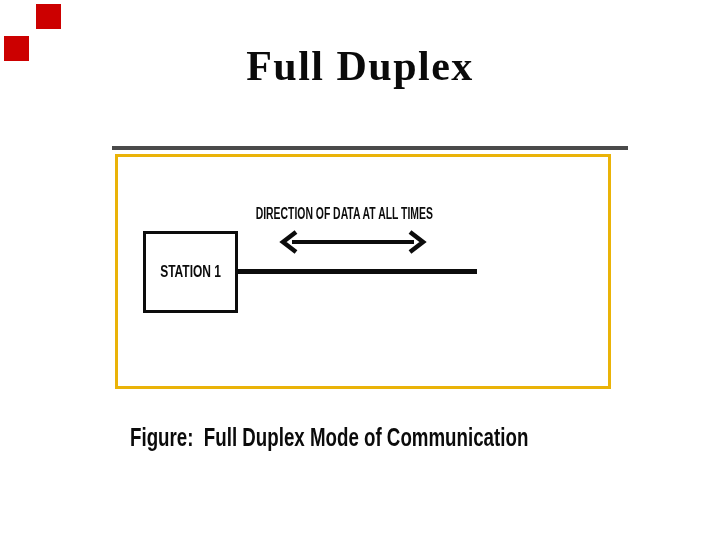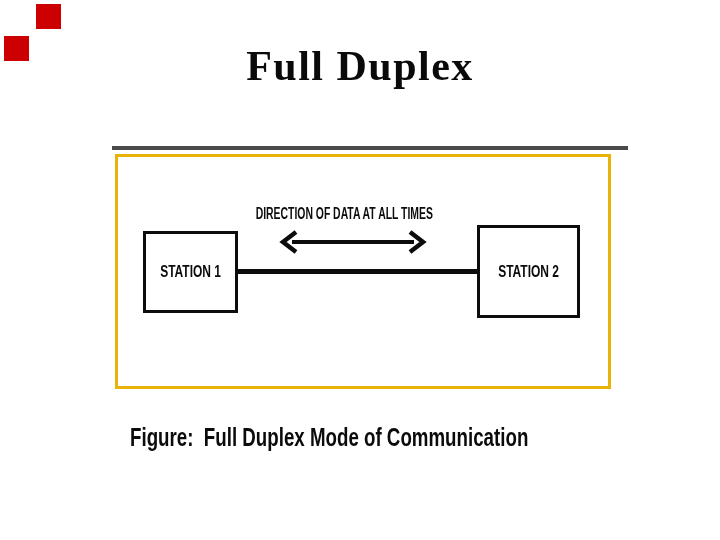--- a/index.html
+++ b/index.html
@@ -155,21 +155,18 @@
       <polyline points="18,3 5,13 18,23" fill="none" stroke="#0c0c0c" stroke-width="4.5" stroke-linecap="butt" stroke-linejoin="miter"></polyline>
       <polyline points="132,3 145,13 132,23" fill="none" stroke="#0c0c0c" stroke-width="4.5" stroke-linecap="butt" stroke-linejoin="miter"></polyline>
     </svg>
 
     <div class="link-line"></div>
 
     <div class="station-box one">
       <span class="station-label">STATION 1</span>
     </div>
 
-    <div class="station-box two">
-      <span class="station-label">STATION 2</span>
-    </div>
 
   </div>
 
   <div class="caption">Figure:  Full Duplex Mode of Communication</div>
 
 </div>
 
 </body></html>

